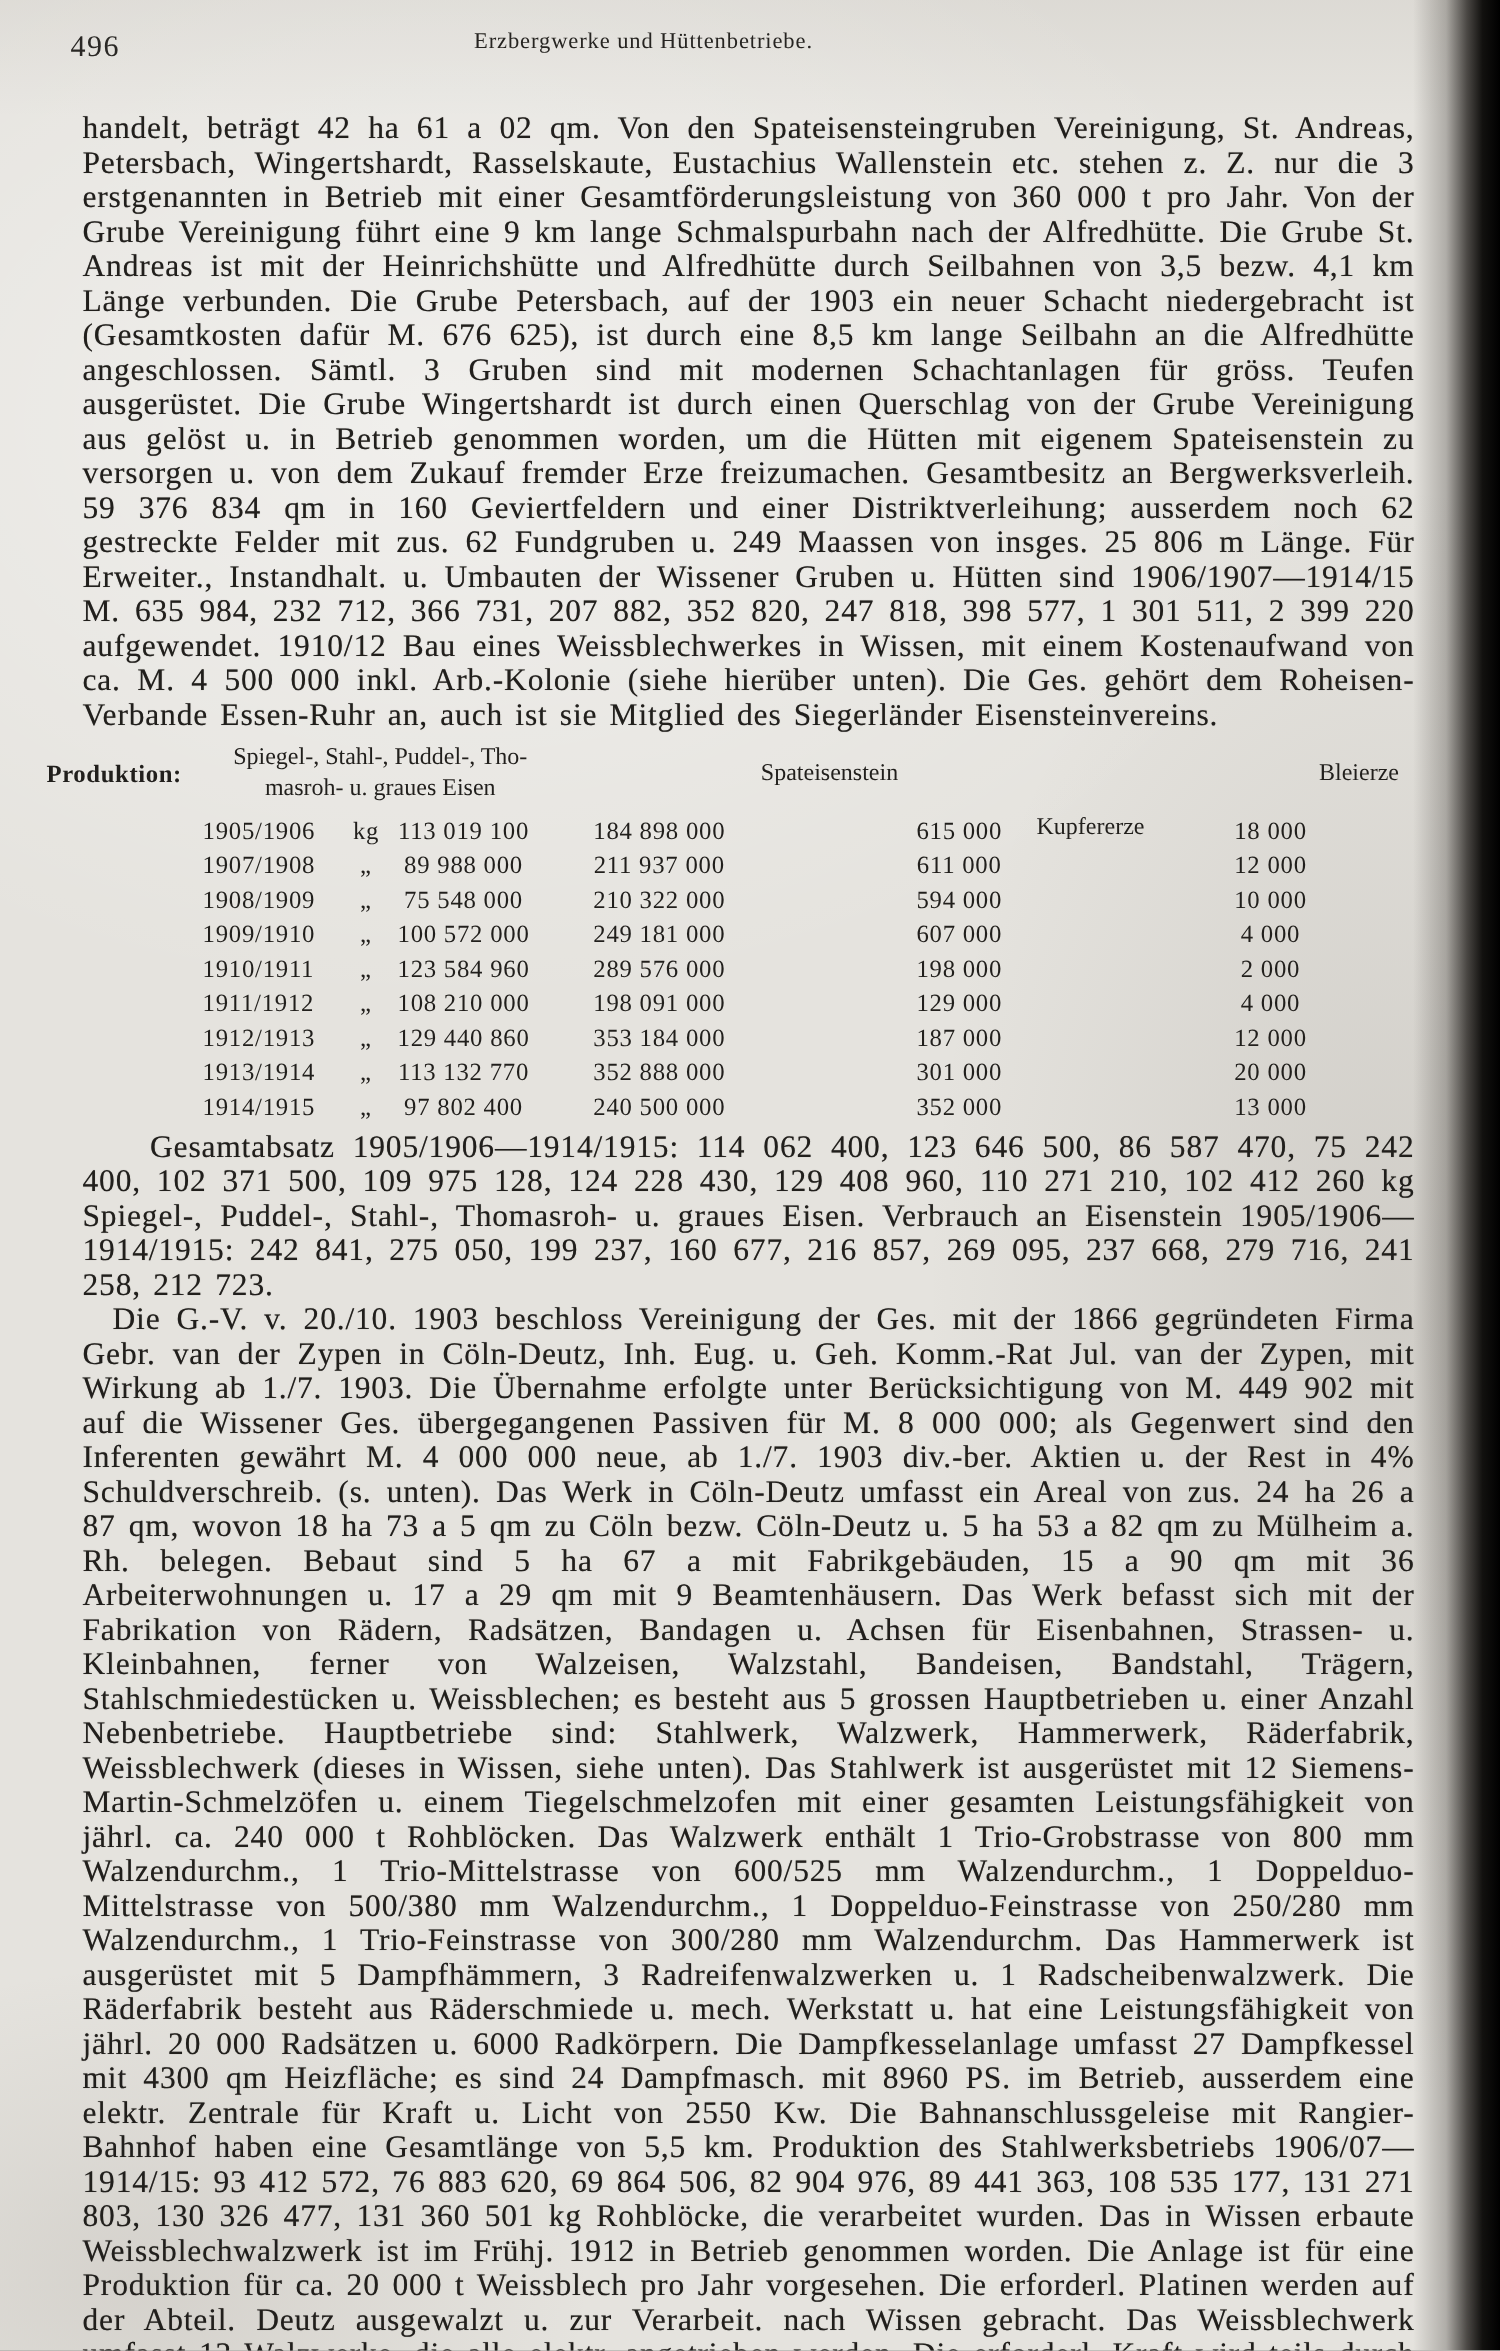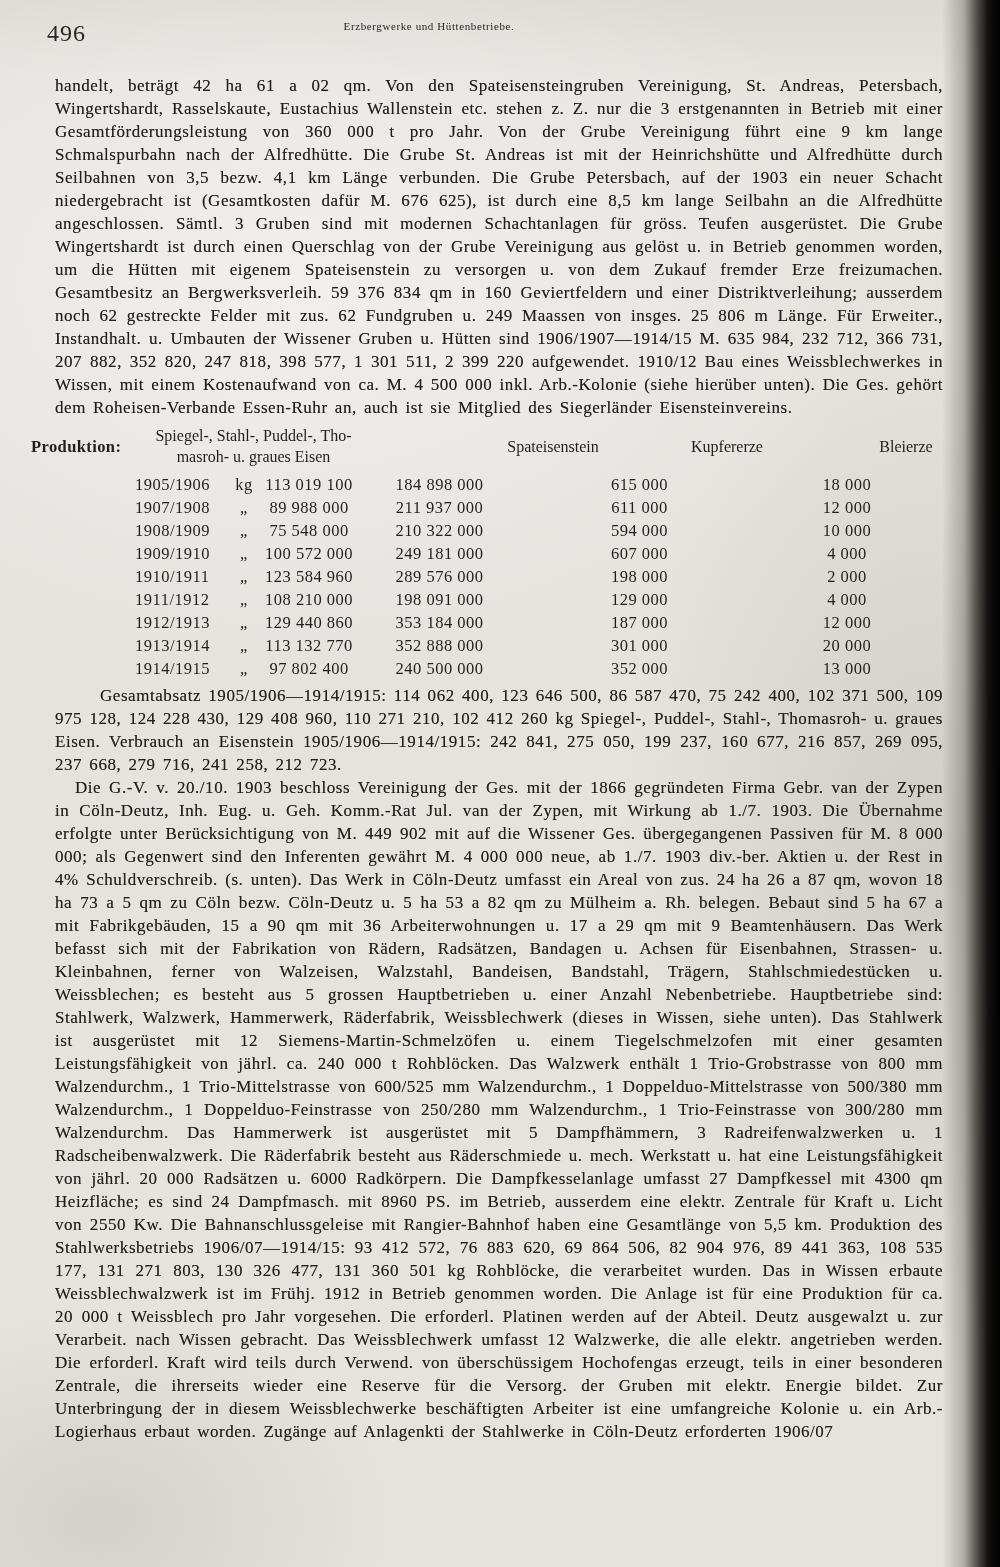--- a/index.html
+++ b/index.html
@@ -38,33 +38,33 @@
   .content {
     position: absolute;
     left: 55px;
     top: 20px;
     width: 888px;
   }
 
   .header { position: relative; height: 26px; margin-bottom: 28px; }
   .page-num {
     position: absolute; left: -8px; top: 0;
-    font-size: 24px; letter-spacing: 1px; color: #2a2825;
+    font-size: 20px; letter-spacing: 1px; color: #2a2825;
   }
   .running-title {
     text-align: center;
     padding-right: 140px;
-    font-size: 11px;
+    font-size: 15px;
     letter-spacing: 0.6px;
     color: #262421;
   }
 
   .para {
     margin: 0;
-    font-size: 17px;
+    font-size: 21px;
     line-height: 23px;
     letter-spacing: 0.55px;
     word-spacing: 2.4px;
     text-align: justify;
     text-shadow: 0 0 0.45px rgba(33,31,28,0.55);
   }
   .para.indent-lg { text-indent: 45px; }
   .para.indent-sm { text-indent: 20px; }
 
   .production { position: relative; margin-top: 6px; margin-bottom: 4px; }
@@ -73,21 +73,21 @@
   .prod-label {
     position: absolute; left: -24px; top: 12px;
     font-weight: bold; font-size: 16.5px; letter-spacing: 0.4px;
   }
   .head-iron {
     position: absolute; left: 76px; top: 0; width: 245px;
     text-align: center; line-height: 21px;
   }
   .head-col { position: absolute; top: 13px; transform: translateX(-50%); white-space: nowrap; }
   .head-spate  { left: 498px; }
-  .head-copper { left: 672px; }
+  .head-copper { left: 672px; margin-top: 36px; }
   .head-lead   { left: 851px; text-align: center; }
 
   table.prod-table {
     width: 100%;
     border-collapse: collapse;
     table-layout: fixed;
   }
   .prod-table td {
     padding: 0;
     font-size: 16.5px;

